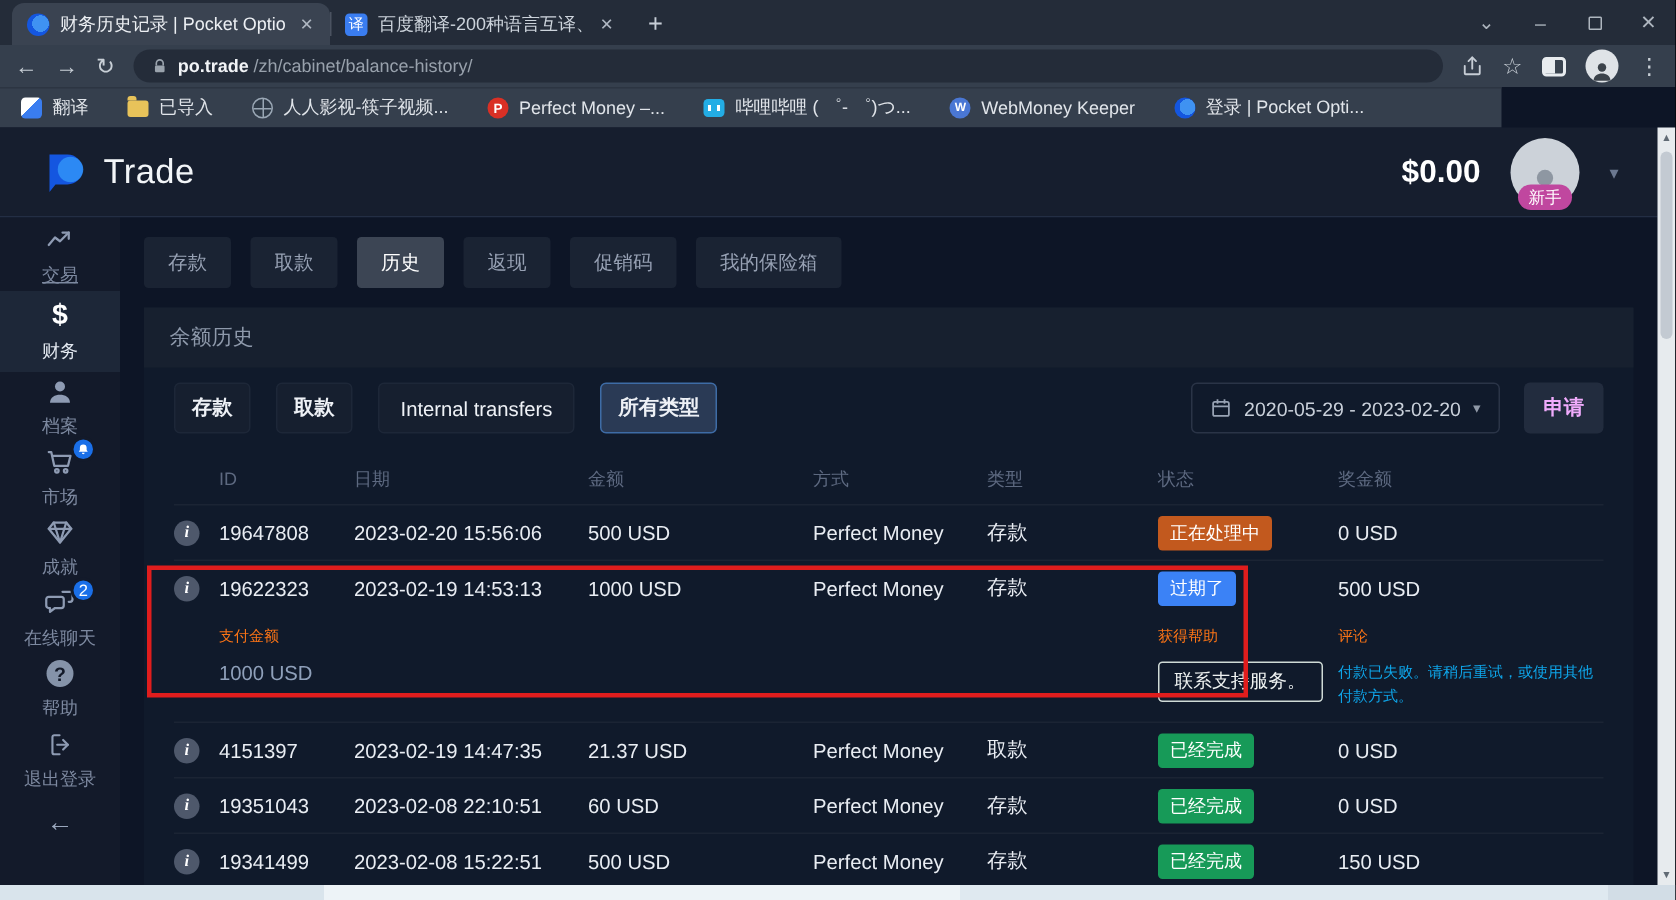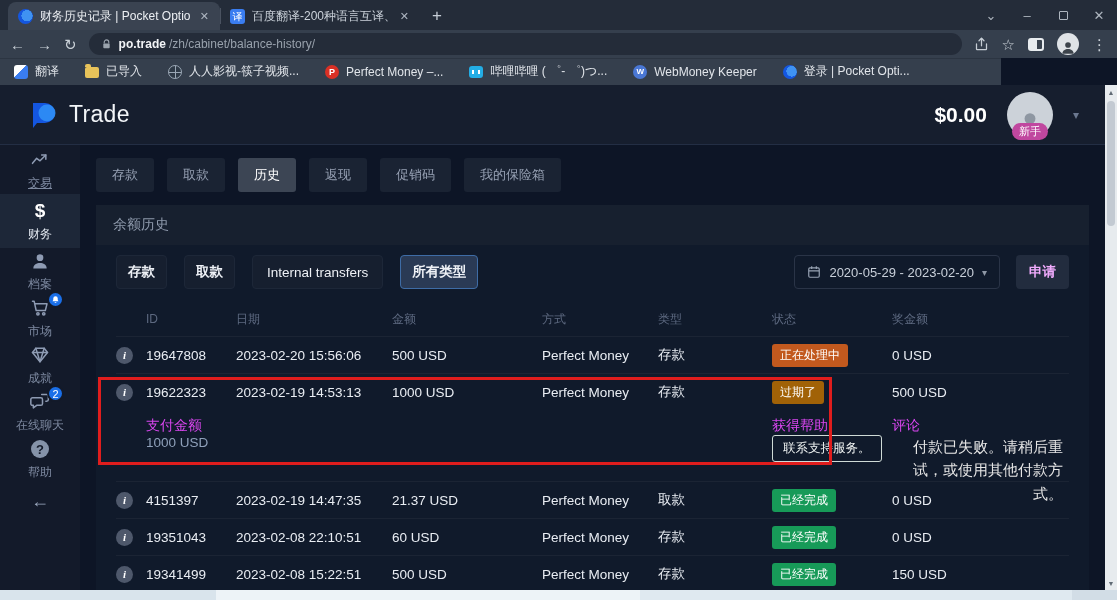--- a/index.html
+++ b/index.html
@@ -89,30 +89,30 @@
   .date-chevron { color:#8f98a6; font-size:10px; }
   .apply-btn { height:34px; padding:0 13px; display:flex; align-items:center; background:#222c3e; color:#f0abfc; font-size:13.5px; font-weight:600; border-radius:4px; }
 
   .table { margin-top:13px; }
   .trow, .thead, .row-details { display:grid; grid-template-columns:30px 90px 156px 150px 116px 114px 120px 1fr; align-items:center; }
   .thead { height:34px; color:#5d6980; font-size:12px; }
   .trow { min-height:37px; border-top:1px solid #1b2434; color:#e9edf3; font-size:13.5px; font-weight:500; }
   .info-ico { width:17px; height:17px; border-radius:50%; background:#4e586b; color:#fff; font-size:11px; font-weight:700; display:flex; align-items:center; justify-content:center; font-family:"Liberation Serif",serif; font-style:italic; }
   .badge { display:inline-block; padding:3px 8px; border-radius:3px; font-size:12px; font-weight:400; color:#fff; }
   .badge.processing { background:#c2591e; }
-  .badge.expired { background:#a16207; }
+  .badge.expired { background:#3b82f6; }
   .badge.completed { background:#179a58; }
   .row-details { align-items:start; height:71px; padding-top:7px; }
-  .dt-label { color:#d946ef; font-size:14px; }
+  .dt-label { color:#f97316; font-size:10px; margin-bottom:10px; }
   .dt-value { color:#8fa0ba; font-size:13.5px; }
   .detail-paid { grid-column:2 / span 3; }
   .detail-help { grid-column:7; }
   .detail-comment { grid-column:8; padding-right:6px; }
   .contact-btn { display:inline-block; padding:4px 10px; border:1px solid #cfdad6; border-radius:3px; color:#eef2f1; font-size:12.5px; background:transparent; }
-  .comment-text { color:#e5e5e5; font-size:15px; line-height:1.55; max-width:186px;text-align:right; }
+  .comment-text { color:#0ea5e9; font-size:10px; line-height:1.55; max-width:186px; }
 
   
   .red-box { position:absolute; left:98px; top:377px; width:734px; height:88px; border:3px solid #e01d1d; z-index:40; }
   .vscroll { position:absolute; right:0; top:85px; width:12px; bottom:10px; background:#e7ebee; display:flex; flex-direction:column; align-items:center; }
   .vs-arrow { color:#606a74; font-size:7px; height:14px; display:flex; align-items:center; }
   .vs-thumb { width:8px; height:125px; background:#c3cad2; border-radius:4px; margin-top:2px; }
   .vs-bottom { margin-top:auto; }
   .bottom-strip { position:absolute; left:0; bottom:0; width:1117px; height:10px; background:#d9e4ec; display:flex; }
   .strip-a { width:216px; background:#d9e4ec; }
   .strip-b { width:424px; background:#edf3f7; }
@@ -299,20 +299,32 @@
           </svg>
         <span class="side-badge">2</span>
       </span>
       <span>在线聊天</span>
     </div>
     <div class="side-item">
       <span class="side-ico">
           <span class="help-circle">?</span>
         </span>
       <span>帮助</span>
+    </div>
+    <div class="side-item">
+      <span class="side-ico">
+          <svg width="21" height="19" viewBox="0 0 24 24">
+            <g class="s-ico-stroke">
+              <path d="M11 4H6.5A1.5 1.5 0 0 0 5 5.5v13A1.5 1.5 0 0 0 6.5 20H11"></path>
+              <path d="M14 8l4 4-4 4"></path>
+              <path d="M18 12H9"></path>
+            </g>
+          </svg>
+        </span>
+      <span>退出登录</span>
     </div>
     <div class="collapse-arrow">←</div>
   </div>
 
   <div class="main">
 
     <div class="page-tabs">
       <span class="ptab">存款</span>
       <span class="ptab">取款</span>
       <span class="ptab active">历史</span>

